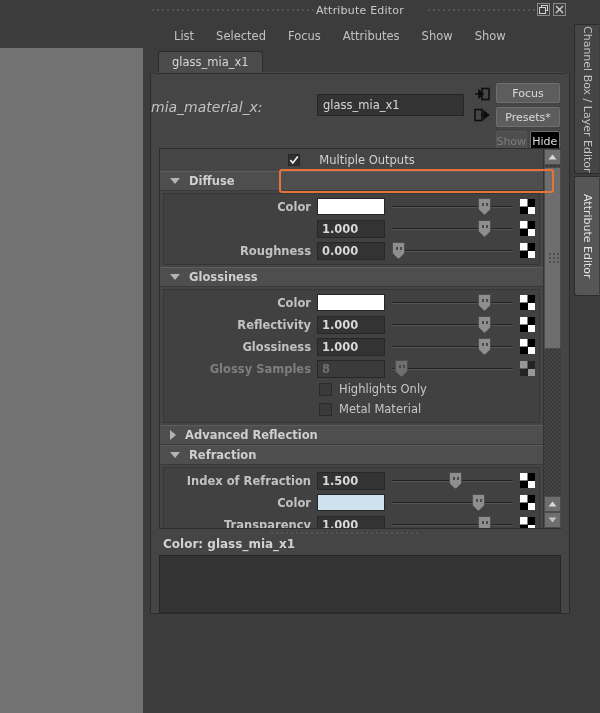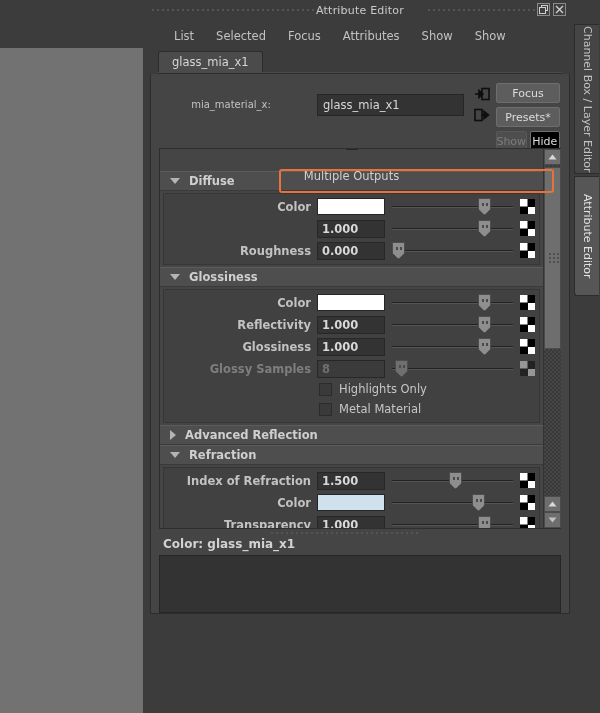--- a/index.html
+++ b/index.html
@@ -42,22 +42,22 @@
   .tab { height:21px; padding:0 13px; background:#4b4b4b;
          border:1px solid #2c2c2c; border-bottom:none;
          border-radius:3px 3px 0 0; display:flex; align-items:center;
          font-size:11.5px; color:#d6d6d6; }
   .tabline { height:2px; background:#4b4b4b; border-bottom:1px solid #2c2c2c; }
 
   .tabbody { background:#454545; border:1px solid #2c2c2c; border-top:none; padding:6px 0 0 0; }
 
   
   .namerow { position:relative; height:62px; }
-  .namelabel { position:absolute; left:0; width:160px; top:19px; text-align:center;
-               font-size:10px; color:#c2c2c2; }
+  .namelabel { position:absolute; left:0; width:160px; top:19px; text-align:left;
+               font-size:14px; color:#c2c2c2;font-style:italic; }
   .namefield { position:absolute; left:166px; top:14px; width:147px; height:22px;
                background:#333; border:1px solid #262626; color:#d8d8d8;
                font-size:11.5px; padding:0 5px; line-height:20px; }
   .connicons { position:absolute; left:322px; top:6px; display:flex; flex-direction:column; gap:6px; }
   .connicon { width:17px; height:15px; display:flex; align-items:center; justify-content:center; }
   .btncol { position:absolute; right:9px; top:3px; width:64px; }
   .mbtn { width:64px; height:20px; background:#5d5d5d; border:1px solid #6e6e6e;
           border-radius:2px; font-size:11px; color:#dcdcdc;
           display:flex; align-items:center; justify-content:center; margin-bottom:4px; }
   .mbtn-split { display:flex; gap:3px; }
@@ -75,21 +75,21 @@
             background: radial-gradient(circle at 50% 44%, #141414 0%, #1a1a1a 30%, #1e1e1e 55%, #121212 78%, #050505 100%); }
   .spec { position:absolute; left:calc(50% - 3px); top:calc(50% - 7px); width:6px; height:6px;
           background:#f2f2f2; border-radius:1px; box-shadow:0 0 5px 2px rgba(200,200,200,.35); }
 
   
   .panel { position:relative; margin:6px 8px 0 8px; height:381px;
            background:#454545; border:1px solid #2e2e2e; }
   .panel-inner { position:absolute; left:0; top:0; right:17px; bottom:0; overflow:hidden; background:#454545; }
 
   .mo-row { height:22px; display:flex; align-items:center; justify-content:center; gap:19px;
-            background:#454545;flex-direction:column; }
+            background:#454545; }
   .cbox { width:12px; height:12px; background:#2e2e2e; border:1px solid #262626;
           display:flex; align-items:center; justify-content:center; }
   .mo-label { font-size:11.5px; color:#d0d0d0; }
 
   .sect { height:20px; display:flex; align-items:center; gap:9px;
           background:#4e4e4e; border-top:1px solid #5c5c5c; border-bottom:1px solid #3a3a3a;
           padding-left:10px; }
   .sect-title { font-size:11.5px; font-weight:bold; color:#cfcfcf; }
   .tri { width:0; height:0; }
   .tri.down { border-left:5px solid transparent; border-right:5px solid transparent; border-top:6px solid #b4b4b4; }

